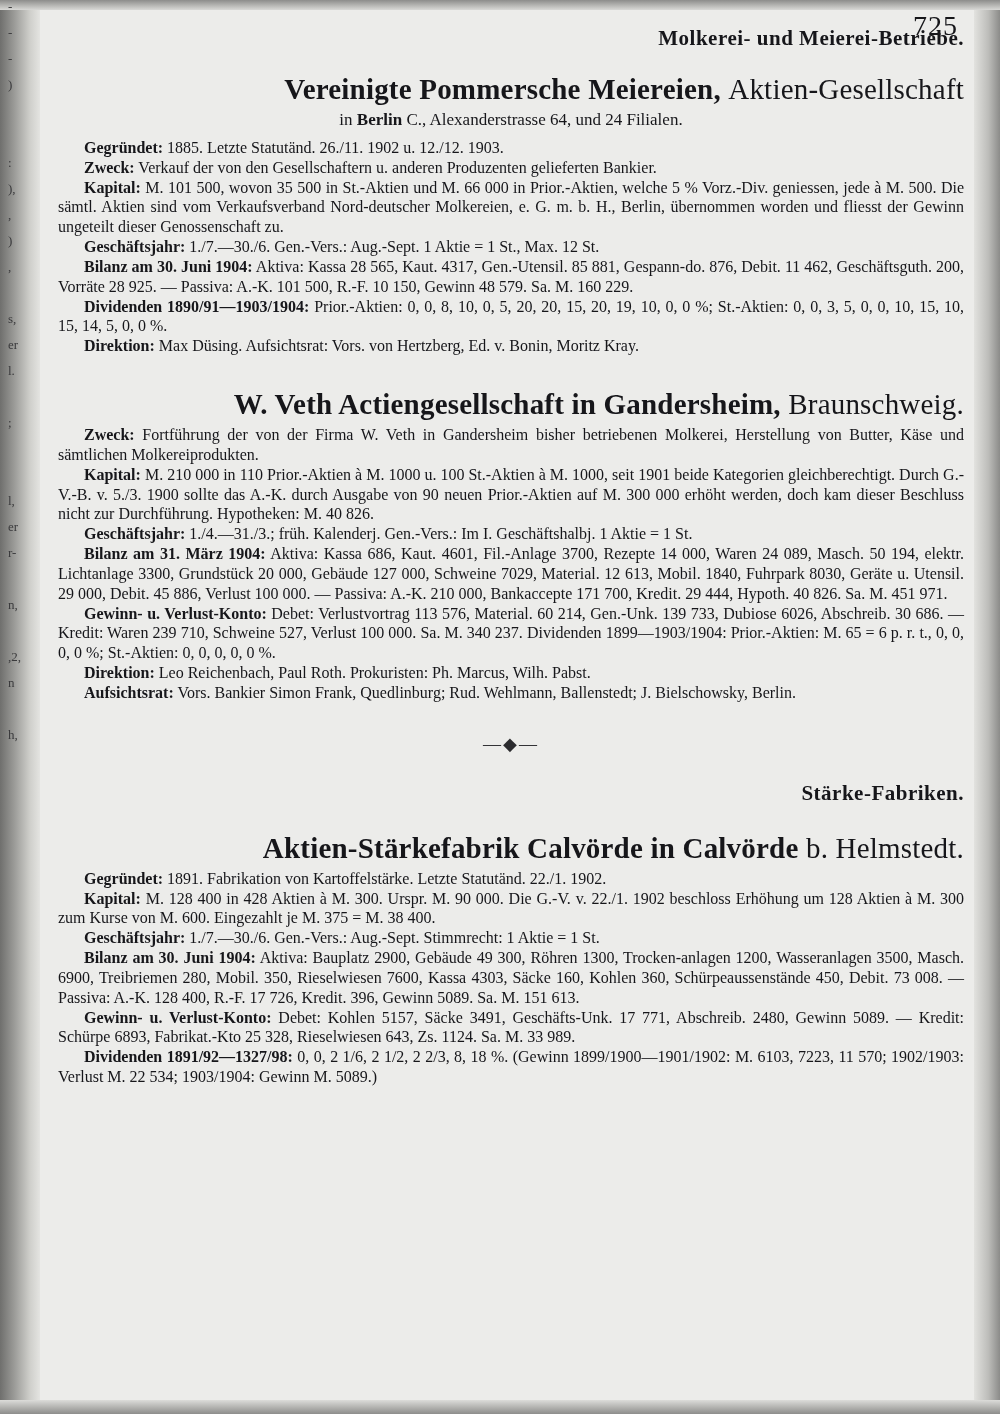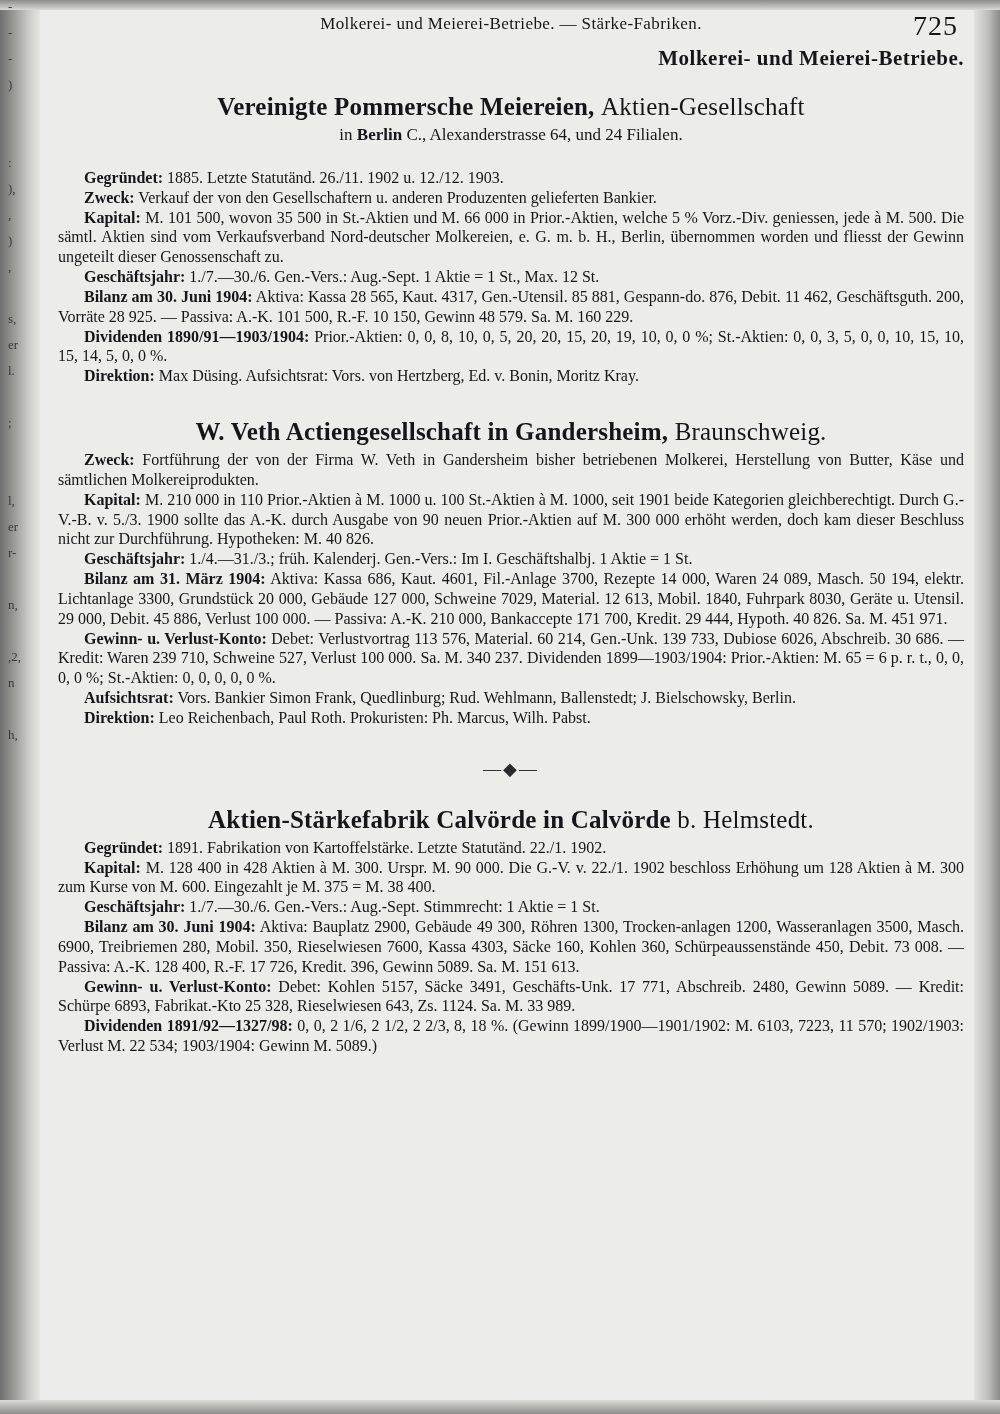--- a/index.html
+++ b/index.html
@@ -73,34 +73,34 @@
   }
   h1.section-title {
     text-align: right;
     font-family: Liberation Serif, serif;
     font-weight: bold;
     font-size: 21px;
     letter-spacing: 0.5px;
     margin: 6px 0 22px 0;
   }
   h2.company {
-    text-align: center;
+    text-align: right;
     font-family: "Liberation Serif", serif;
     font-weight: bold;
-    font-size: 25px;
+    font-size: 29px;
     margin: 0 0 4px 0;
     letter-spacing: 0.2px;
   }
   h2.company .light {
     font-weight: normal;
   }
   .subline {
     text-align: center;
     font-size: 17px;
-    margin-bottom: 23px;
+    margin-bottom: 8px;
   }
   .subline b { font-weight: bold; }
   p.entry {
     margin: 0;
     font-size: 16px;
     line-height: 1.24;
     text-align: justify;
     text-indent: 26px;
     hyphens: auto;
   }
@@ -168,21 +168,20 @@
     <div></div>
     <div>,2,</div>
     <div>n</div>
     <div></div>
     <div>h,</div>
   </div>
 
   <div class="content">
 
     <div class="running-head">
-      <span class="rh-text">Molkerei- und Meierei-Betriebe. — Stärke-Fabriken.</span>
       <span class="page-no">725</span>
     </div>
 
     <h1 class="section-title">Molkerei- und Meierei-Betriebe.</h1>
 
     <div class="company-block">
       <h2 class="company">
         <span>Vereinigte Pommersche Meiereien,</span>
         <span class="light">Aktien-Gesellschaft</span>
       </h2>
@@ -203,26 +202,27 @@
     <div class="company-block">
       <h2 class="company">
         <span>W. Veth Actiengesellschaft in Gandersheim,</span>
         <span class="light">Braunschweig.</span>
       </h2>
       <p class="entry"><span class="lbl">Zweck:</span><span> Fortführung der von der Firma W. Veth in Gandersheim bisher betriebenen Molkerei, Herstellung von Butter, Käse und sämtlichen Molkereiprodukten.</span></p>
       <p class="entry"><span class="lbl">Kapital:</span><span> M. 210 000 in 110 Prior.-Aktien à M. 1000 u. 100 St.-Aktien à M. 1000, seit 1901 beide Kategorien gleichberechtigt.   Durch G.-V.-B. v. 5./3. 1900 sollte das A.-K. durch Ausgabe von 90 neuen Prior.-Aktien auf M. 300 000 erhöht werden, doch kam dieser Beschluss nicht zur Durchführung.   Hypotheken: M. 40 826.</span></p>
       <p class="entry"><span class="lbl">Geschäftsjahr:</span><span> 1./4.—31./3.; früh. Kalenderj.   Gen.-Vers.: Im I. Geschäftshalbj.  1 Aktie = 1 St.</span></p>
       <p class="entry"><span class="lbl">Bilanz am 31. März 1904:</span><span> Aktiva: Kassa 686, Kaut. 4601, Fil.-Anlage 3700, Rezepte 14 000, Waren 24 089, Masch. 50 194, elektr. Lichtanlage 3300, Grundstück 20 000, Gebäude 127 000, Schweine 7029, Material. 12 613, Mobil. 1840, Fuhrpark 8030, Geräte u. Utensil. 29 000, Debit. 45 886, Verlust 100 000. — Passiva: A.-K. 210 000, Bankaccepte 171 700, Kredit. 29 444, Hypoth. 40 826.   Sa. M. 451 971.</span></p>
       <p class="entry"><span class="lbl">Gewinn- u. Verlust-Konto:</span><span> Debet: Verlustvortrag 113 576, Material. 60 214, Gen.-Unk. 139 733, Dubiose 6026, Abschreib. 30 686. — Kredit: Waren 239 710, Schweine 527, Verlust 100 000.   Sa. M. 340 237.     Dividenden 1899—1903/1904: Prior.-Aktien: M. 65 = 6 p. r. t., 0, 0, 0, 0 %; St.-Aktien: 0, 0, 0, 0, 0 %.</span></p>
+      <p class="entry"><span class="lbl">Direktion:</span><span> Leo Reichenbach, Paul Roth.     Prokuristen: Ph. Marcus, Wilh. Pabst.</span></p>
       <p class="entry"><span class="lbl">Aufsichtsrat:</span><span> Vors. Bankier Simon Frank, Quedlinburg; Rud. Wehlmann, Ballenstedt; J. Bielschowsky, Berlin.</span></p>
-      <p class="entry"><span class="lbl">Direktion:</span><span> Leo Reichenbach, Paul Roth.     Prokuristen: Ph. Marcus, Wilh. Pabst.</span></p>
     </div>
 
     <div class="ornament">—◆—</div>
 
+    <h1 class="section-title second">Stärke-Fabriken.</h1>
 
     <div class="company-block">
       <h2 class="company">
         <span>Aktien-Stärkefabrik Calvörde in Calvörde</span>
         <span class="light">b. Helmstedt.</span>
       </h2>
       <p class="entry"><span class="lbl">Gegründet:</span><span> 1891.   Fabrikation von Kartoffelstärke.   Letzte Statutänd. 22./1. 1902.</span></p>
       <p class="entry"><span class="lbl">Kapital:</span><span> M. 128 400 in 428 Aktien à M. 300.   Urspr. M. 90 000.   Die G.-V. v. 22./1. 1902 beschloss Erhöhung um 128 Aktien à M. 300 zum Kurse von M. 600.   Eingezahlt je M. 375 = M. 38 400.</span></p>
       <p class="entry"><span class="lbl">Geschäftsjahr:</span><span> 1./7.—30./6.   Gen.-Vers.: Aug.-Sept.   Stimmrecht: 1 Aktie = 1 St.</span></p>
       <p class="entry"><span class="lbl">Bilanz am 30. Juni 1904:</span><span> Aktiva: Bauplatz 2900, Gebäude 49 300, Röhren 1300, Trocken-anlagen 1200, Wasseranlagen 3500, Masch. 6900, Treibriemen 280, Mobil. 350, Rieselwiesen 7600, Kassa 4303, Säcke 160, Kohlen 360, Schürpeaussenstände 450, Debit. 73 008. — Passiva: A.-K. 128 400, R.-F. 17 726, Kredit. 396, Gewinn 5089.   Sa. M. 151 613.</span></p>

